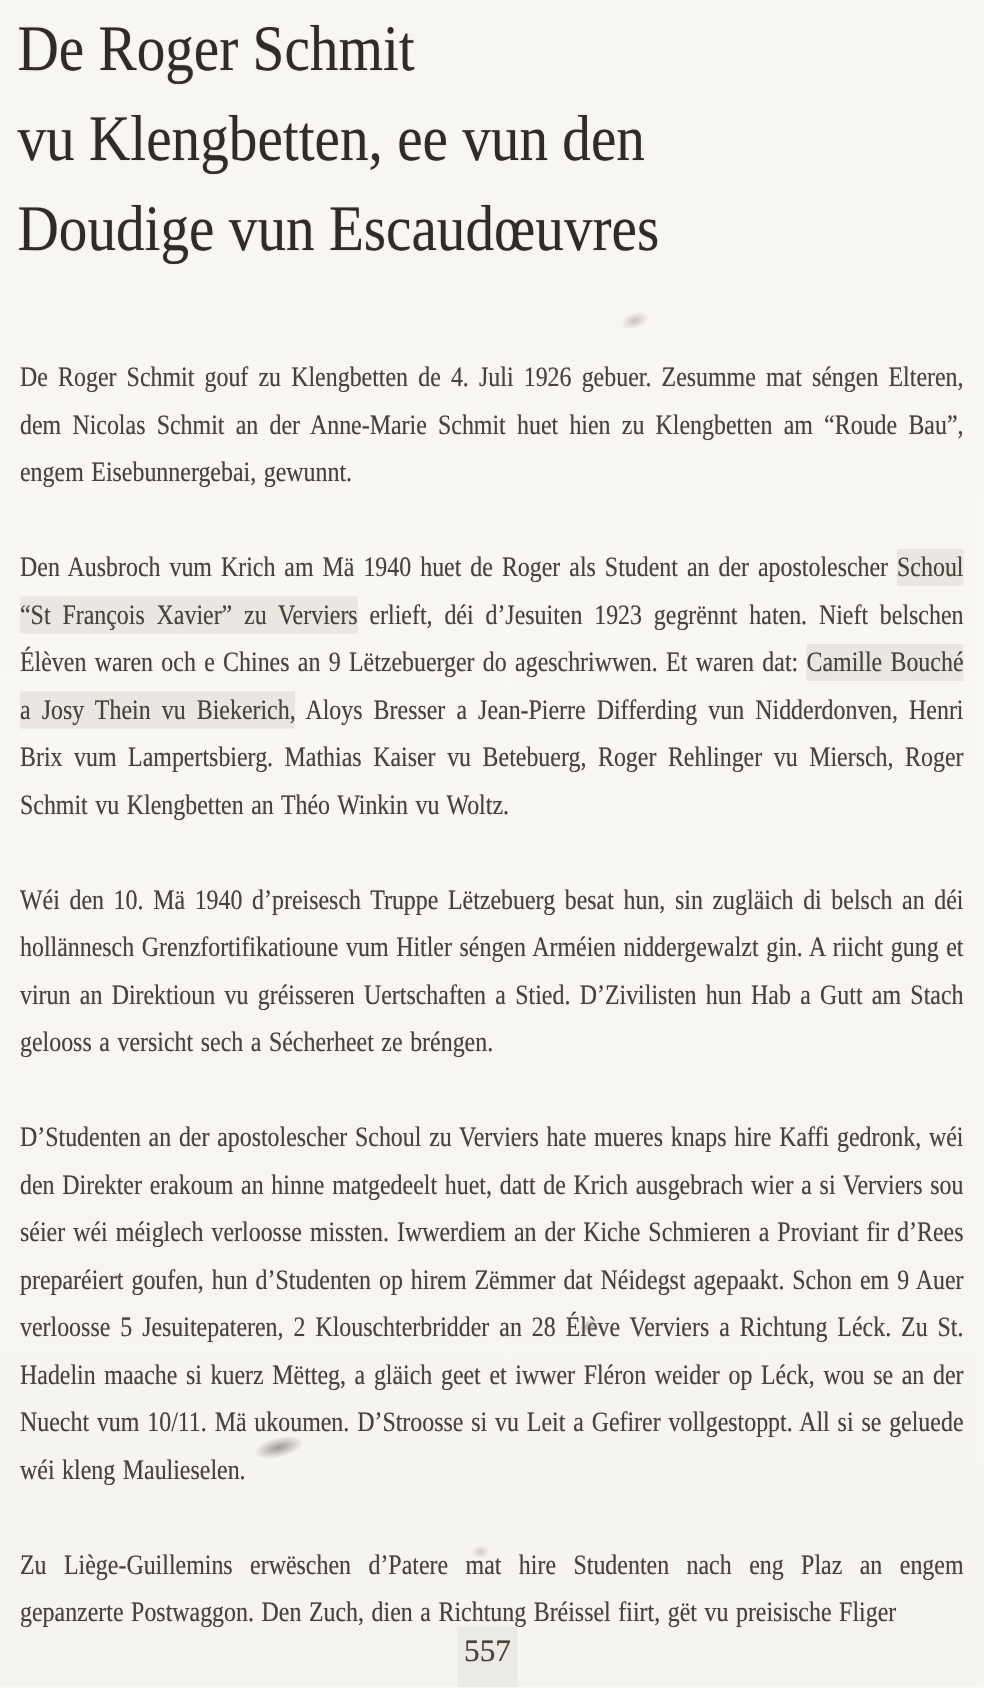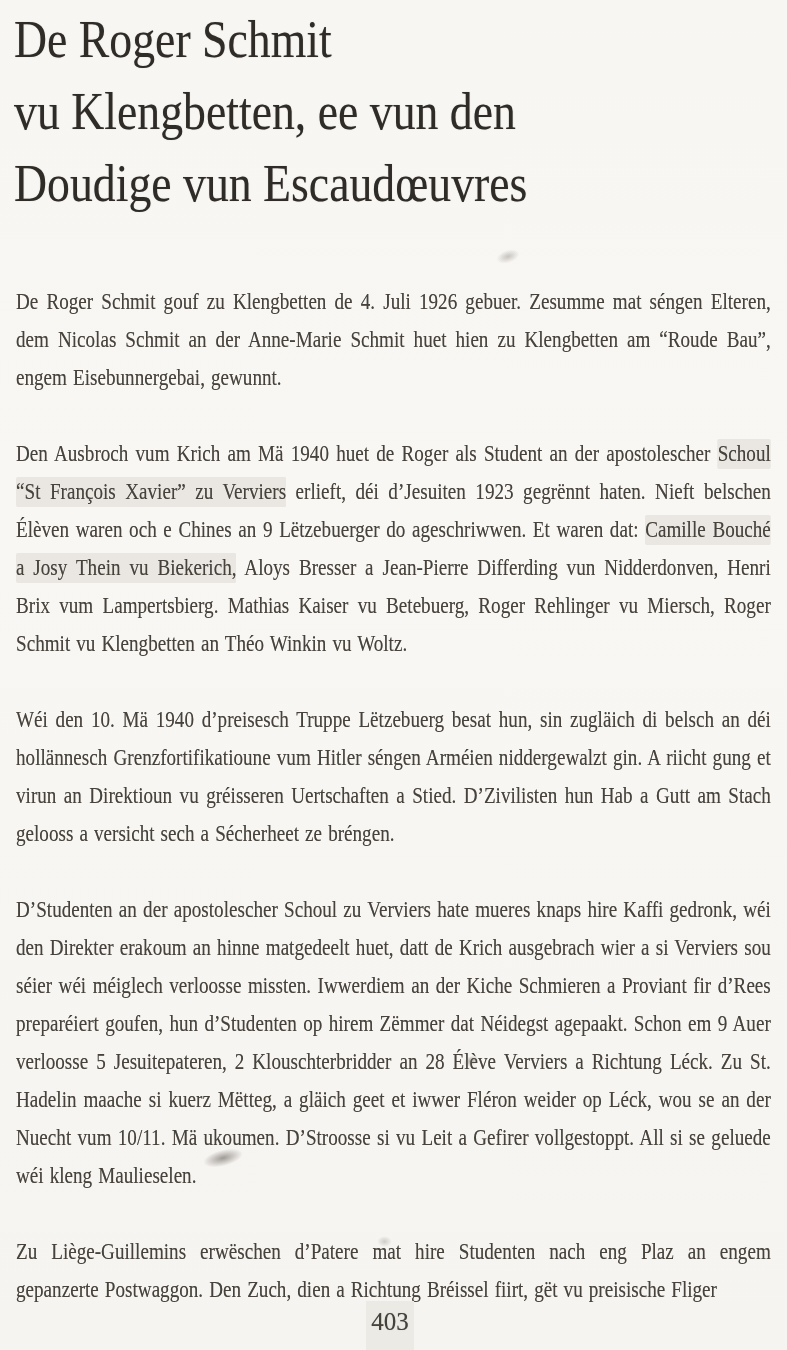--- a/index.html
+++ b/index.html
@@ -101,16 +101,16 @@
       <p class="para"><span class="">Wéi den 10. Mä 1940 d’preisesch Truppe Lëtzebuerg besat hun, sin zugläich di belsch an déi hollännesch Grenzfortifikatioune vum Hitler séngen Arméien niddergewalzt gin. A riicht gung et virun an Direktioun vu gréisseren Uertschaften a Stied. D’Zivilisten hun Hab a Gutt am Stach gelooss a versicht sech a Sécherheet ze bréngen.</span></p>
       <p class="para"><span class="">D’Studenten an der apostolescher Schoul zu Verviers hate mueres knaps hire Kaffi gedronk, wéi den Direkter erakoum an hinne matgedeelt huet, datt de Krich ausgebrach wier a si Verviers sou séier wéi méiglech verloosse missten. Iwwerdiem an der Kiche Schmieren a Proviant fir d’Rees preparéiert goufen, hun d’Studenten op hirem Zëmmer dat Néidegst agepaakt. Schon em 9 Auer verloosse 5 Jesuitepateren, 2 Klouschterbridder an 28 Élève Verviers a Richtung Léck. Zu St. Hadelin maache si kuerz Mëtteg, a gläich geet et iwwer Fléron weider op Léck, wou se an der Nuecht vum 10/11. Mä ukoumen. D’Stroosse si vu Leit a Gefirer vollgestoppt. All si se geluede wéi kleng Maulieselen.</span></p>
       <p class="para"><span class="">Zu Liège-Guillemins erwëschen d’Patere mat hire Studenten nach eng Plaz an engem gepanzerte Postwaggon. Den Zuch, dien a Richtung Bréissel fiirt, gët vu preisische Fliger</span></p>
     </div>
 
   <div class="smudge smudge-2"></div>
   <div class="smudge smudge-3"></div>
   <div class="smudge smudge-4"></div>
 
   <div class="page-number-box">
-    <span class="page-number">403</span>
+    <span class="page-number">557</span>
   </div>
 
 </div>
 
 </body></html>

